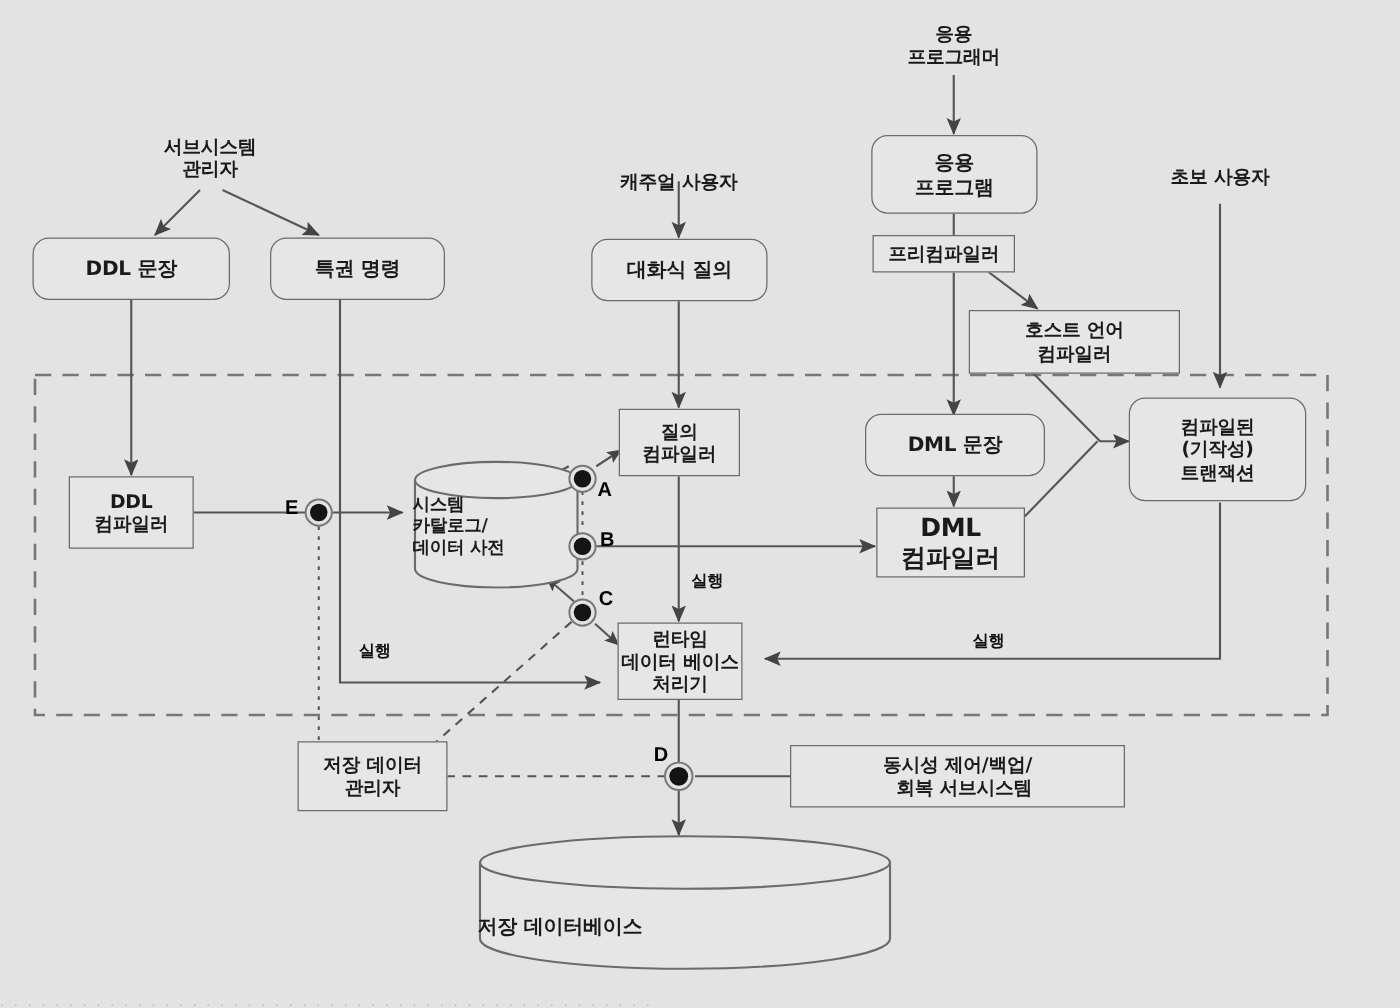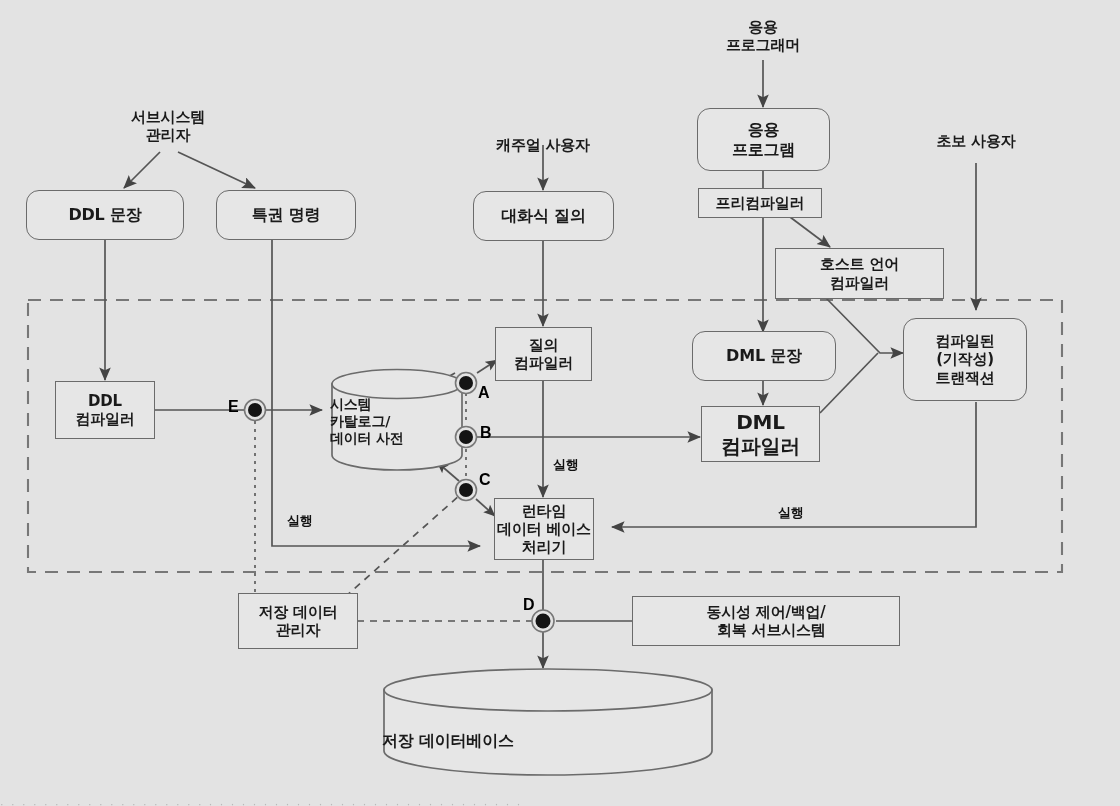--- a/index.html
+++ b/index.html
@@ -166,37 +166,37 @@
 
   <div class="node rounded" style="left:26px;top:190px;width:158px;height:50px;font-size:16px;">DDL 문장</div>
 
   <div class="node rounded" style="left:216px;top:190px;width:140px;height:50px;font-size:16px;">특권 명령</div>
 
   <div class="node rounded" style="left:473px;top:191px;width:141px;height:50px;font-size:16px;">대화식 질의</div>
 
   <div class="node rounded" style="left:697px;top:108px;width:133px;height:63px;font-size:16px;">응용
 프로그램</div>
 
-  <div class="node sharp" style="left:698px;top:188px;width:124px;height:30px;font-size:15px;">프리컴파일러</div>
+  <div class="node sharp" style="left:698px;top:188px;width:114px;height:30px;font-size:15px;">프리컴파일러</div>
 
   <div class="node sharp" style="left:775px;top:248px;width:169px;height:51px;font-size:15px;">호스트 언어
 컴파일러</div>
 
   <div class="node sharp" style="left:55px;top:381px;width:100px;height:58px;font-size:15px;">DDL
 컴파일러</div>
 
   <div class="node sharp" style="left:495px;top:327px;width:97px;height:54px;font-size:15px;">질의
 컴파일러</div>
 
   <div class="node rounded" style="left:692px;top:331px;width:144px;height:50px;font-size:16px;">DML 문장</div>
 
   <div class="node sharp" style="left:701px;top:406px;width:119px;height:56px;font-size:20px;">DML
 컴파일러</div>
 
-  <div class="node rounded" style="left:903px;top:318px;width:124px;height:83px;font-size:15px;">컴파일된
+  <div class="node rounded" style="left:903px;top:318px;width:142px;height:83px;font-size:15px;">컴파일된
 (기작성)
 트랜잭션</div>
 
   <div class="node sharp" style="left:494px;top:498px;width:100px;height:62px;font-size:15px;">런타임
 데이터 베이스
 처리기</div>
 
   <div class="node sharp" style="left:238px;top:593px;width:120px;height:56px;font-size:15px;">저장 데이터
 관리자</div>
 

